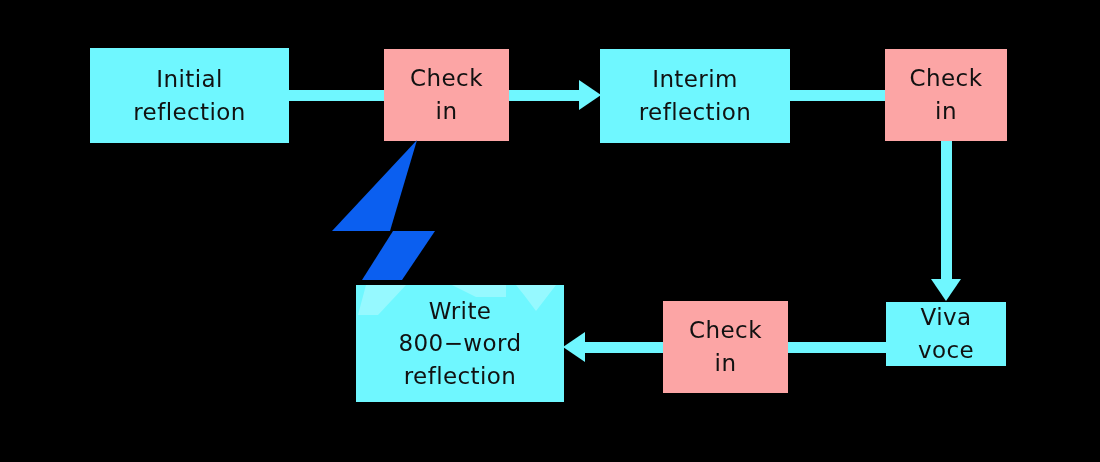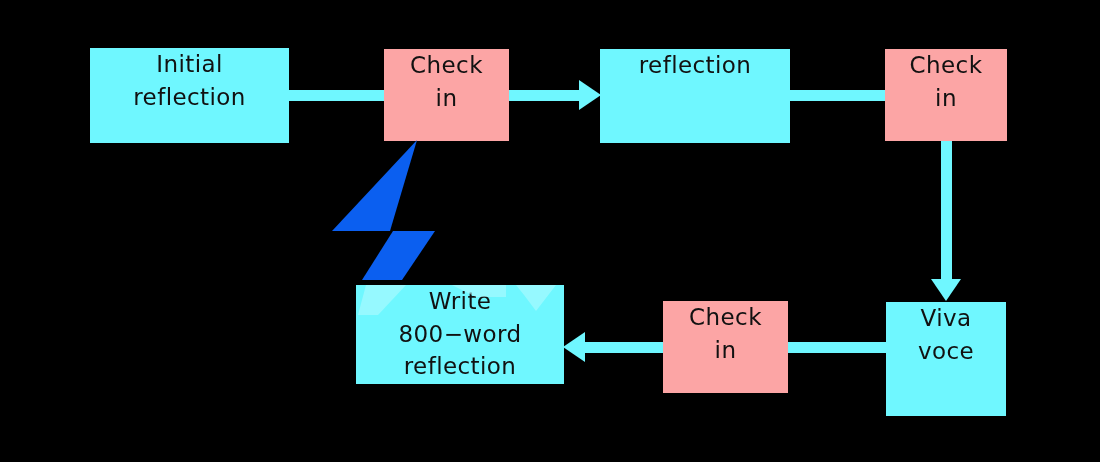--- a/index.html
+++ b/index.html
@@ -13,20 +13,21 @@
     height: 462px;
     background: #000000;
     overflow: hidden;
     font-family: "DejaVu Sans", sans-serif;
   }
   .node {
     position: absolute;
     display: flex;
     flex-direction: column;
     align-items: center;
+    justify-content: center;
     box-sizing: border-box;
     text-align: center;
     color: #111111;
     font-family: "DejaVu Sans", sans-serif;
     font-size: 23px;
     line-height: 1.42;
     letter-spacing: 0.4px;
     font-weight: 400;
   }
   .node .line {
@@ -106,39 +107,40 @@
     <span class="line">Initial</span>
     <span class="line">reflection</span>
   </div>
 
   <div class="node node-gray" style="left:384px; top:49px; width:125px; height:92px;">
     <span class="line">Check</span>
     <span class="line">in</span>
   </div>
 
   <div class="node node-cyan" style="left:600px; top:49px; width:190px; height:94px;">
+    <span class="line">Interim</span>
     <span class="line">reflection</span>
   </div>
 
   <div class="node node-gray" style="left:885px; top:49px; width:122px; height:92px;">
     <span class="line">Check</span>
     <span class="line">in</span>
   </div>
 
-  <div class="node node-cyan" style="left:886px; top:302px; width:120px; height:114px;">
+  <div class="node node-cyan" style="left:886px; top:302px; width:120px; height:64px;">
     <span class="line">Viva</span>
     <span class="line">voce</span>
   </div>
 
   <div class="node node-gray" style="left:663px; top:301px; width:125px; height:92px;">
     <span class="line">Check</span>
     <span class="line">in</span>
   </div>
 
-  <div class="node node-cyan" style="left:356px; top:285px; width:208px; height:99px;">
+  <div class="node node-cyan" style="left:356px; top:285px; width:208px; height:117px;">
     <span class="line">Write</span>
     <span class="line">800−word</span>
     <span class="line">reflection</span>
   </div>
 
   <div class="watermark">
     <svg width="208" height="46" viewBox="0 0 208 46" xmlns="http://www.w3.org/2000/svg">
       <g fill="#B7FBFF" opacity="0.55">
         <polygon points="10,0 50,0 22,30 2,30"></polygon>
         <polygon points="96,0 150,0 150,12 120,12"></polygon>

